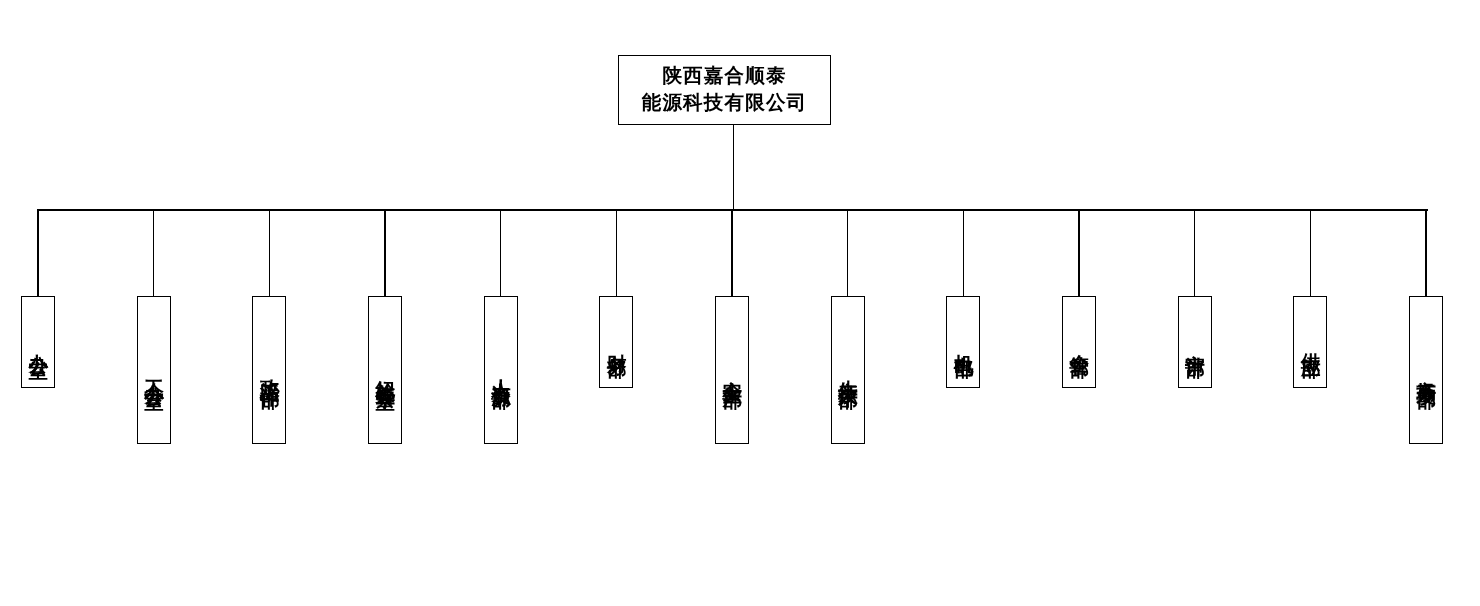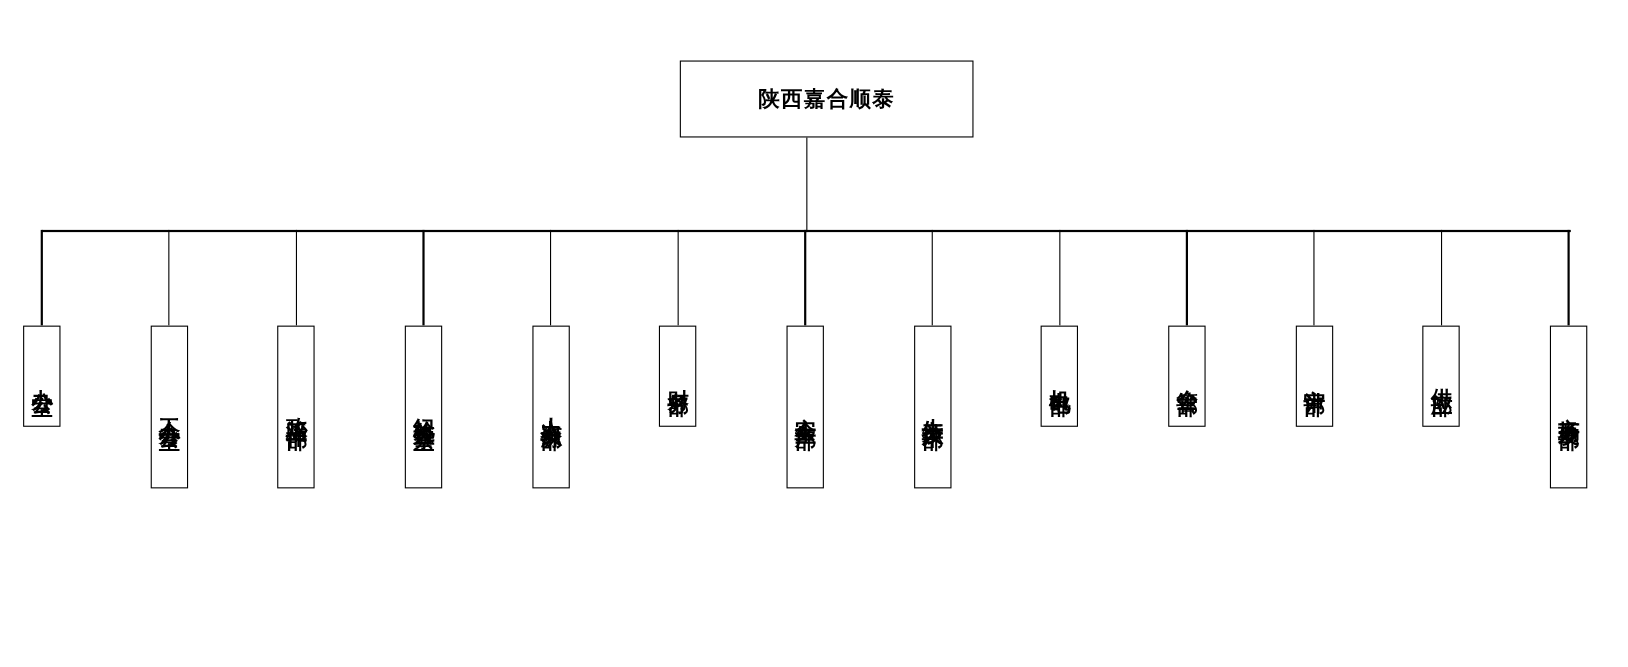--- a/index.html
+++ b/index.html
@@ -69,22 +69,23 @@
     line-height: 1.42;
     letter-spacing: 2.5px;
     white-space: nowrap;
   }
 </style>
 </head>
 <body>
 
 <div id="chart-canvas">
 
-  <div class="root-node" id="root-node" style="left: 618px; top: 55px; width: 267px; height: 70px;">
+  <div class="root-node" id="root-node" style="left: 618px; top: 55px; width: 213px; height: 70px;">
     <span class="root-line">陕西嘉合顺泰</span>
+    <span class="root-line">能源科技有限公司</span>
   </div>
 
   <div id="connector-layer">
       <div class="connector h-line" style="left: 38px; top: 209px; width: 1389.6px;"></div>
       <div class="connector v-line" style="left: 732.7px; top: 125px; height: 85.6px;"></div>
       <div class="connector v-line" style="left: 37.2px; top: 209px; height: 87px;"></div>
       <div class="connector v-line" style="left: 152.867px; top: 209px; height: 87px;"></div>
       <div class="connector v-line" style="left: 268.533px; top: 209px; height: 87px;"></div>
       <div class="connector v-line" style="left: 384.2px; top: 209px; height: 87px;"></div>
       <div class="connector v-line" style="left: 499.867px; top: 209px; height: 87px;"></div>

